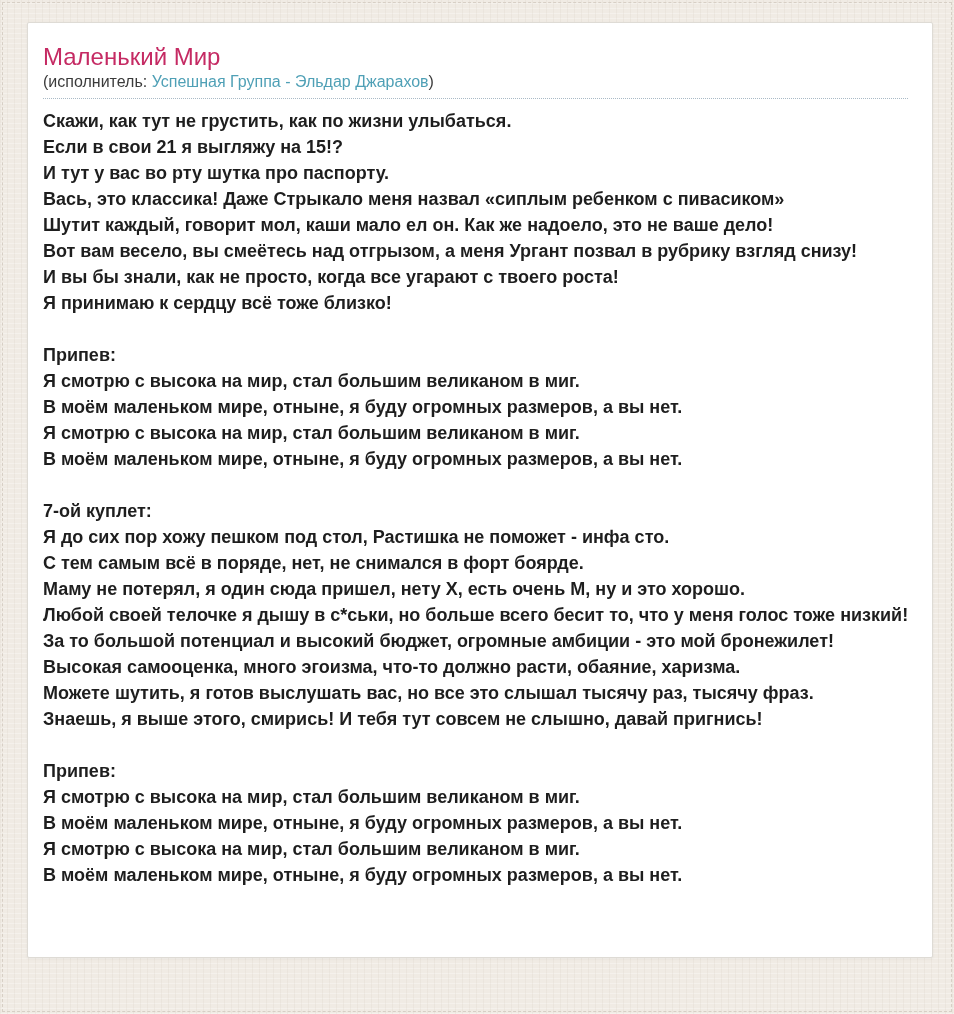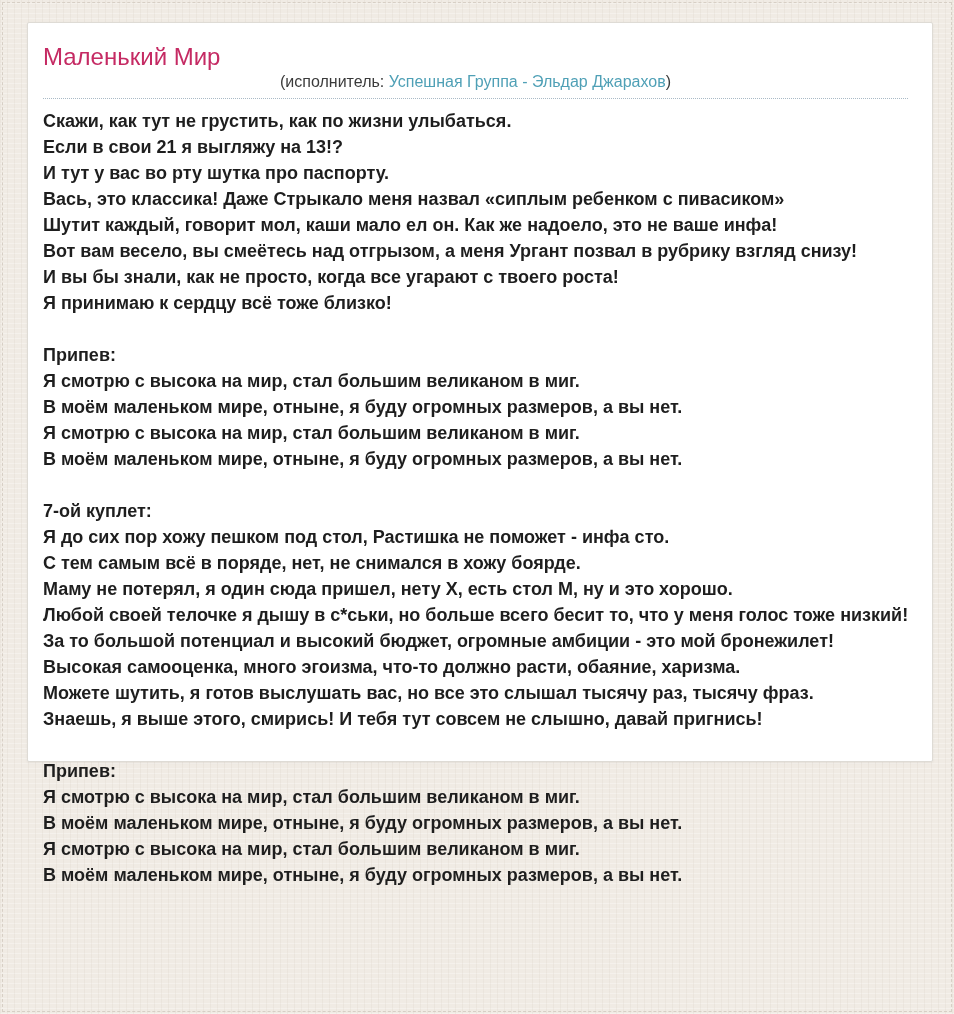--- a/index.html
+++ b/index.html
@@ -28,21 +28,21 @@
     position: absolute;
     inset: 2px;
     border: 1px dashed #d7cfc5;
     pointer-events: none;
   }
   .card {
     position: absolute;
     left: 27px;
     top: 22px;
     width: 906px;
-    height: 740px;
+    height: 936px;
     box-sizing: border-box;
     background: #ffffff;
     border: 1px solid #dedbd5;
     border-radius: 2px;
     box-shadow: 0 1px 3px rgba(0,0,0,0.05);
     padding: 20px 24px 0 15px;
     overflow: visible;
   }
   .song-title {
     margin: 0;
@@ -50,21 +50,20 @@
     line-height: 28px;
     font-weight: 400;
     color: #c52a63;
   }
   .artist-line {
     font-size: 16px;
     line-height: 21px;
     color: #3b3b3b;
     padding-bottom: 6px;
     border-bottom: 1px dotted #a9bac6;
-    text-align: center;
   }
   .artist-link {
     color: #4fa0b6;
     text-decoration: none;
     cursor: pointer;
   }
   .lyrics {
     margin-top: 9px;
   }
   .lyric-line {
@@ -82,38 +81,38 @@
 <div class="texture"></div>
 <div class="stitch"></div>
 
 <div class="card">
   <h1 class="song-title">Маленький Мир</h1>
 
   <div class="artist-line"><span>(исполнитель: </span><a class="artist-link">Успешная Группа - Эльдар Джарахов</a><span>)</span></div>
 
   <div class="lyrics">
       <div class="lyric-line">Скажи, как тут не грустить, как по жизни улыбаться.</div>
-      <div class="lyric-line">Если в свои 21 я выгляжу на 13!?</div>
+      <div class="lyric-line">Если в свои 21 я выгляжу на 15!?</div>
       <div class="lyric-line">И тут у вас во рту шутка про паспорту.</div>
       <div class="lyric-line">Вась, это классика! Даже Стрыкало меня назвал «сиплым ребенком с пивасиком»</div>
-      <div class="lyric-line">Шутит каждый, говорит мол, каши мало ел он. Как же надоело, это не ваше инфа!</div>
+      <div class="lyric-line">Шутит каждый, говорит мол, каши мало ел он. Как же надоело, это не ваше дело!</div>
       <div class="lyric-line">Вот вам весело, вы смеётесь над отгрызом, а меня Ургант позвал в рубрику взгляд снизу!</div>
       <div class="lyric-line">И вы бы знали, как не просто, когда все угарают с твоего роста!</div>
       <div class="lyric-line">Я принимаю к сердцу всё тоже близко!</div>
       <div class="lyric-line"></div>
       <div class="lyric-line">Припев:</div>
       <div class="lyric-line">Я смотрю с высока на мир, стал большим великаном в миг.</div>
       <div class="lyric-line">В моём маленьком мире, отныне, я буду огромных размеров, а вы нет.</div>
       <div class="lyric-line">Я смотрю с высока на мир, стал большим великаном в миг.</div>
       <div class="lyric-line">В моём маленьком мире, отныне, я буду огромных размеров, а вы нет.</div>
       <div class="lyric-line"></div>
       <div class="lyric-line">7-ой куплет:</div>
       <div class="lyric-line">Я до сих пор хожу пешком под стол, Растишка не поможет - инфа сто.</div>
-      <div class="lyric-line">С тем самым всё в поряде, нет, не снимался в хожу боярде.</div>
-      <div class="lyric-line">Маму не потерял, я один сюда пришел, нету Х, есть стол М, ну и это хорошо.</div>
+      <div class="lyric-line">С тем самым всё в поряде, нет, не снимался в форт боярде.</div>
+      <div class="lyric-line">Маму не потерял, я один сюда пришел, нету Х, есть очень М, ну и это хорошо.</div>
       <div class="lyric-line">Любой своей телочке я дышу в с*ськи, но больше всего бесит то, что у меня голос тоже низкий!</div>
       <div class="lyric-line">За то большой потенциал и высокий бюджет, огромные амбиции - это мой бронежилет!</div>
       <div class="lyric-line">Высокая самооценка, много эгоизма, что-то должно расти, обаяние, харизма.</div>
       <div class="lyric-line">Можете шутить, я готов выслушать вас, но все это слышал тысячу раз, тысячу фраз.</div>
       <div class="lyric-line">Знаешь, я выше этого, смирись! И тебя тут совсем не слышно, давай пригнись!</div>
       <div class="lyric-line"></div>
       <div class="lyric-line">Припев:</div>
       <div class="lyric-line">Я смотрю с высока на мир, стал большим великаном в миг.</div>
       <div class="lyric-line">В моём маленьком мире, отныне, я буду огромных размеров, а вы нет.</div>
       <div class="lyric-line">Я смотрю с высока на мир, стал большим великаном в миг.</div>

